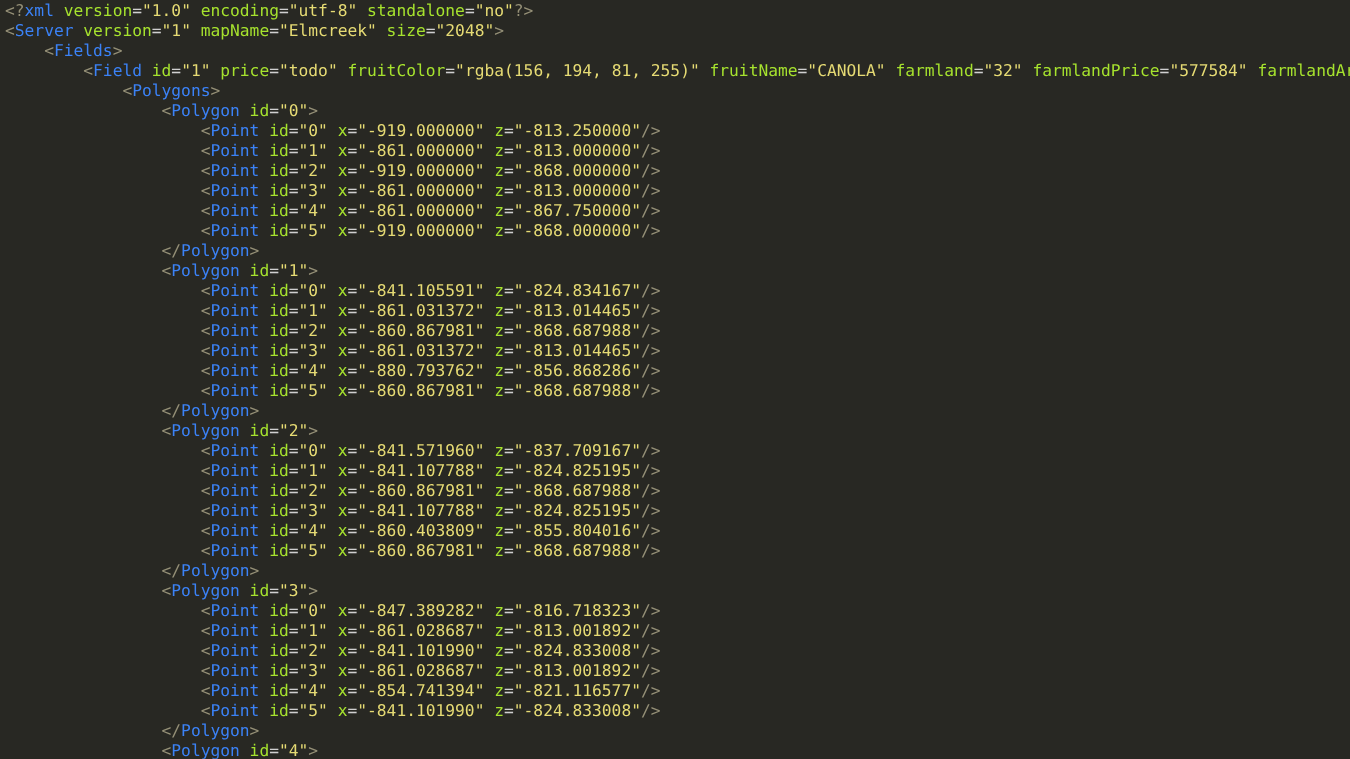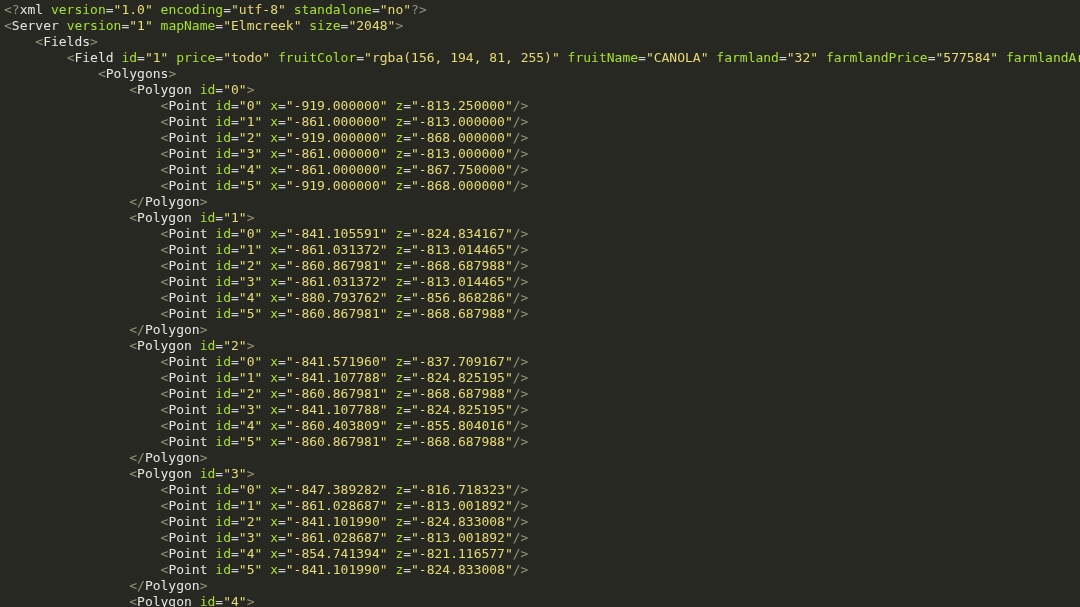--- a/index.html
+++ b/index.html
@@ -12,21 +12,21 @@
     color: #cccccc;
     overflow: hidden;
     width: 1080px;
     height: 607px;
   }
   #code {
     padding: 2px 4px;
     white-space: pre;
   }
   .p   { color: #959077; }            
-  .tag { color: #e5e5e5; margin-top: 32px; }            
+  .tag { color: #3b82f6; margin-top: 32px; }            
   .att { color: #a6e22e; }            
   .op  { color: #d0d0d0; }            
   .str { color: #e6db74; }            
 </style>
 </head>
 <body>
 
 <div id="code"><div><span class="p">&lt;?</span><span class="tag">xml</span> <span class="att">version</span><span class="op">=</span><span class="str">"1.0"</span> <span class="att">encoding</span><span class="op">=</span><span class="str">"utf-8"</span> <span class="att">standalone</span><span class="op">=</span><span class="str">"no"</span><span class="p">?&gt;</span></div><div><span class="p">&lt;</span><span class="tag">Server</span> <span class="att">version</span><span class="op">=</span><span class="str">"1"</span> <span class="att">mapName</span><span class="op">=</span><span class="str">"Elmcreek"</span> <span class="att">size</span><span class="op">=</span><span class="str">"2048"</span><span class="p">&gt;</span></div><div>    <span class="p">&lt;</span><span class="tag">Fields</span><span class="p">&gt;</span></div><div>        <span class="p">&lt;</span><span class="tag">Field</span> <span class="att">id</span><span class="op">=</span><span class="str">"1"</span> <span class="att">price</span><span class="op">=</span><span class="str">"todo"</span> <span class="att">fruitColor</span><span class="op">=</span><span class="str">"rgba(156, 194, 81, 255)"</span> <span class="att">fruitName</span><span class="op">=</span><span class="str">"CANOLA"</span> <span class="att">farmland</span><span class="op">=</span><span class="str">"32"</span> <span class="att">farmlandPrice</span><span class="op">=</span><span class="str">"577584"</span> <span class="att">farmlandArea</span></div><div>            <span class="p">&lt;</span><span class="tag">Polygons</span><span class="p">&gt;</span></div><div>                <span class="p">&lt;</span><span class="tag">Polygon</span> <span class="att">id</span><span class="op">=</span><span class="str">"0"</span><span class="p">&gt;</span></div><div>                    <span class="p">&lt;</span><span class="tag">Point</span> <span class="att">id</span><span class="op">=</span><span class="str">"0"</span> <span class="att">x</span><span class="op">=</span><span class="str">"-919.000000"</span> <span class="att">z</span><span class="op">=</span><span class="str">"-813.250000"</span><span class="p">/&gt;</span></div><div>                    <span class="p">&lt;</span><span class="tag">Point</span> <span class="att">id</span><span class="op">=</span><span class="str">"1"</span> <span class="att">x</span><span class="op">=</span><span class="str">"-861.000000"</span> <span class="att">z</span><span class="op">=</span><span class="str">"-813.000000"</span><span class="p">/&gt;</span></div><div>                    <span class="p">&lt;</span><span class="tag">Point</span> <span class="att">id</span><span class="op">=</span><span class="str">"2"</span> <span class="att">x</span><span class="op">=</span><span class="str">"-919.000000"</span> <span class="att">z</span><span class="op">=</span><span class="str">"-868.000000"</span><span class="p">/&gt;</span></div><div>                    <span class="p">&lt;</span><span class="tag">Point</span> <span class="att">id</span><span class="op">=</span><span class="str">"3"</span> <span class="att">x</span><span class="op">=</span><span class="str">"-861.000000"</span> <span class="att">z</span><span class="op">=</span><span class="str">"-813.000000"</span><span class="p">/&gt;</span></div><div>                    <span class="p">&lt;</span><span class="tag">Point</span> <span class="att">id</span><span class="op">=</span><span class="str">"4"</span> <span class="att">x</span><span class="op">=</span><span class="str">"-861.000000"</span> <span class="att">z</span><span class="op">=</span><span class="str">"-867.750000"</span><span class="p">/&gt;</span></div><div>                    <span class="p">&lt;</span><span class="tag">Point</span> <span class="att">id</span><span class="op">=</span><span class="str">"5"</span> <span class="att">x</span><span class="op">=</span><span class="str">"-919.000000"</span> <span class="att">z</span><span class="op">=</span><span class="str">"-868.000000"</span><span class="p">/&gt;</span></div><div>                <span class="p">&lt;/</span><span class="tag">Polygon</span><span class="p">&gt;</span></div><div>                <span class="p">&lt;</span><span class="tag">Polygon</span> <span class="att">id</span><span class="op">=</span><span class="str">"1"</span><span class="p">&gt;</span></div><div>                    <span class="p">&lt;</span><span class="tag">Point</span> <span class="att">id</span><span class="op">=</span><span class="str">"0"</span> <span class="att">x</span><span class="op">=</span><span class="str">"-841.105591"</span> <span class="att">z</span><span class="op">=</span><span class="str">"-824.834167"</span><span class="p">/&gt;</span></div><div>                    <span class="p">&lt;</span><span class="tag">Point</span> <span class="att">id</span><span class="op">=</span><span class="str">"1"</span> <span class="att">x</span><span class="op">=</span><span class="str">"-861.031372"</span> <span class="att">z</span><span class="op">=</span><span class="str">"-813.014465"</span><span class="p">/&gt;</span></div><div>                    <span class="p">&lt;</span><span class="tag">Point</span> <span class="att">id</span><span class="op">=</span><span class="str">"2"</span> <span class="att">x</span><span class="op">=</span><span class="str">"-860.867981"</span> <span class="att">z</span><span class="op">=</span><span class="str">"-868.687988"</span><span class="p">/&gt;</span></div><div>                    <span class="p">&lt;</span><span class="tag">Point</span> <span class="att">id</span><span class="op">=</span><span class="str">"3"</span> <span class="att">x</span><span class="op">=</span><span class="str">"-861.031372"</span> <span class="att">z</span><span class="op">=</span><span class="str">"-813.014465"</span><span class="p">/&gt;</span></div><div>                    <span class="p">&lt;</span><span class="tag">Point</span> <span class="att">id</span><span class="op">=</span><span class="str">"4"</span> <span class="att">x</span><span class="op">=</span><span class="str">"-880.793762"</span> <span class="att">z</span><span class="op">=</span><span class="str">"-856.868286"</span><span class="p">/&gt;</span></div><div>                    <span class="p">&lt;</span><span class="tag">Point</span> <span class="att">id</span><span class="op">=</span><span class="str">"5"</span> <span class="att">x</span><span class="op">=</span><span class="str">"-860.867981"</span> <span class="att">z</span><span class="op">=</span><span class="str">"-868.687988"</span><span class="p">/&gt;</span></div><div>                <span class="p">&lt;/</span><span class="tag">Polygon</span><span class="p">&gt;</span></div><div>                <span class="p">&lt;</span><span class="tag">Polygon</span> <span class="att">id</span><span class="op">=</span><span class="str">"2"</span><span class="p">&gt;</span></div><div>                    <span class="p">&lt;</span><span class="tag">Point</span> <span class="att">id</span><span class="op">=</span><span class="str">"0"</span> <span class="att">x</span><span class="op">=</span><span class="str">"-841.571960"</span> <span class="att">z</span><span class="op">=</span><span class="str">"-837.709167"</span><span class="p">/&gt;</span></div><div>                    <span class="p">&lt;</span><span class="tag">Point</span> <span class="att">id</span><span class="op">=</span><span class="str">"1"</span> <span class="att">x</span><span class="op">=</span><span class="str">"-841.107788"</span> <span class="att">z</span><span class="op">=</span><span class="str">"-824.825195"</span><span class="p">/&gt;</span></div><div>                    <span class="p">&lt;</span><span class="tag">Point</span> <span class="att">id</span><span class="op">=</span><span class="str">"2"</span> <span class="att">x</span><span class="op">=</span><span class="str">"-860.867981"</span> <span class="att">z</span><span class="op">=</span><span class="str">"-868.687988"</span><span class="p">/&gt;</span></div><div>                    <span class="p">&lt;</span><span class="tag">Point</span> <span class="att">id</span><span class="op">=</span><span class="str">"3"</span> <span class="att">x</span><span class="op">=</span><span class="str">"-841.107788"</span> <span class="att">z</span><span class="op">=</span><span class="str">"-824.825195"</span><span class="p">/&gt;</span></div><div>                    <span class="p">&lt;</span><span class="tag">Point</span> <span class="att">id</span><span class="op">=</span><span class="str">"4"</span> <span class="att">x</span><span class="op">=</span><span class="str">"-860.403809"</span> <span class="att">z</span><span class="op">=</span><span class="str">"-855.804016"</span><span class="p">/&gt;</span></div><div>                    <span class="p">&lt;</span><span class="tag">Point</span> <span class="att">id</span><span class="op">=</span><span class="str">"5"</span> <span class="att">x</span><span class="op">=</span><span class="str">"-860.867981"</span> <span class="att">z</span><span class="op">=</span><span class="str">"-868.687988"</span><span class="p">/&gt;</span></div><div>                <span class="p">&lt;/</span><span class="tag">Polygon</span><span class="p">&gt;</span></div><div>                <span class="p">&lt;</span><span class="tag">Polygon</span> <span class="att">id</span><span class="op">=</span><span class="str">"3"</span><span class="p">&gt;</span></div><div>                    <span class="p">&lt;</span><span class="tag">Point</span> <span class="att">id</span><span class="op">=</span><span class="str">"0"</span> <span class="att">x</span><span class="op">=</span><span class="str">"-847.389282"</span> <span class="att">z</span><span class="op">=</span><span class="str">"-816.718323"</span><span class="p">/&gt;</span></div><div>                    <span class="p">&lt;</span><span class="tag">Point</span> <span class="att">id</span><span class="op">=</span><span class="str">"1"</span> <span class="att">x</span><span class="op">=</span><span class="str">"-861.028687"</span> <span class="att">z</span><span class="op">=</span><span class="str">"-813.001892"</span><span class="p">/&gt;</span></div><div>                    <span class="p">&lt;</span><span class="tag">Point</span> <span class="att">id</span><span class="op">=</span><span class="str">"2"</span> <span class="att">x</span><span class="op">=</span><span class="str">"-841.101990"</span> <span class="att">z</span><span class="op">=</span><span class="str">"-824.833008"</span><span class="p">/&gt;</span></div><div>                    <span class="p">&lt;</span><span class="tag">Point</span> <span class="att">id</span><span class="op">=</span><span class="str">"3"</span> <span class="att">x</span><span class="op">=</span><span class="str">"-861.028687"</span> <span class="att">z</span><span class="op">=</span><span class="str">"-813.001892"</span><span class="p">/&gt;</span></div><div>                    <span class="p">&lt;</span><span class="tag">Point</span> <span class="att">id</span><span class="op">=</span><span class="str">"4"</span> <span class="att">x</span><span class="op">=</span><span class="str">"-854.741394"</span> <span class="att">z</span><span class="op">=</span><span class="str">"-821.116577"</span><span class="p">/&gt;</span></div><div>                    <span class="p">&lt;</span><span class="tag">Point</span> <span class="att">id</span><span class="op">=</span><span class="str">"5"</span> <span class="att">x</span><span class="op">=</span><span class="str">"-841.101990"</span> <span class="att">z</span><span class="op">=</span><span class="str">"-824.833008"</span><span class="p">/&gt;</span></div><div>                <span class="p">&lt;/</span><span class="tag">Polygon</span><span class="p">&gt;</span></div><div>                <span class="p">&lt;</span><span class="tag">Polygon</span> <span class="att">id</span><span class="op">=</span><span class="str">"4"</span><span class="p">&gt;</span></div></div>
 
 </body></html>

